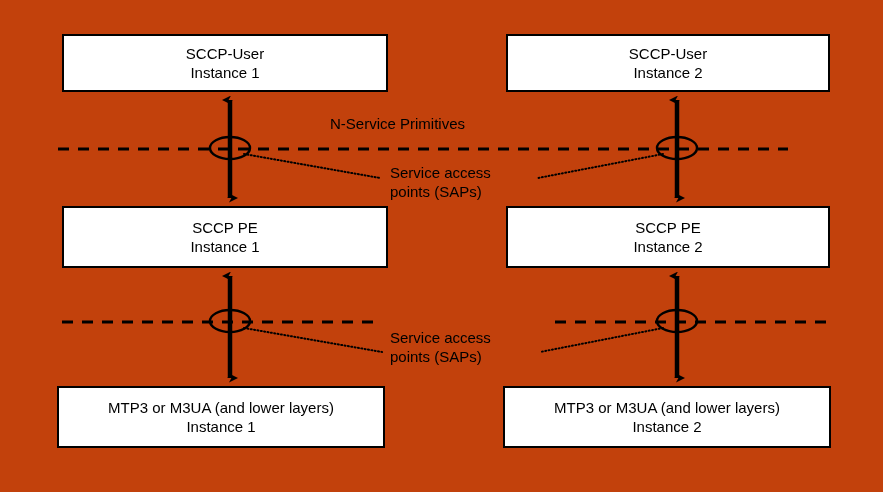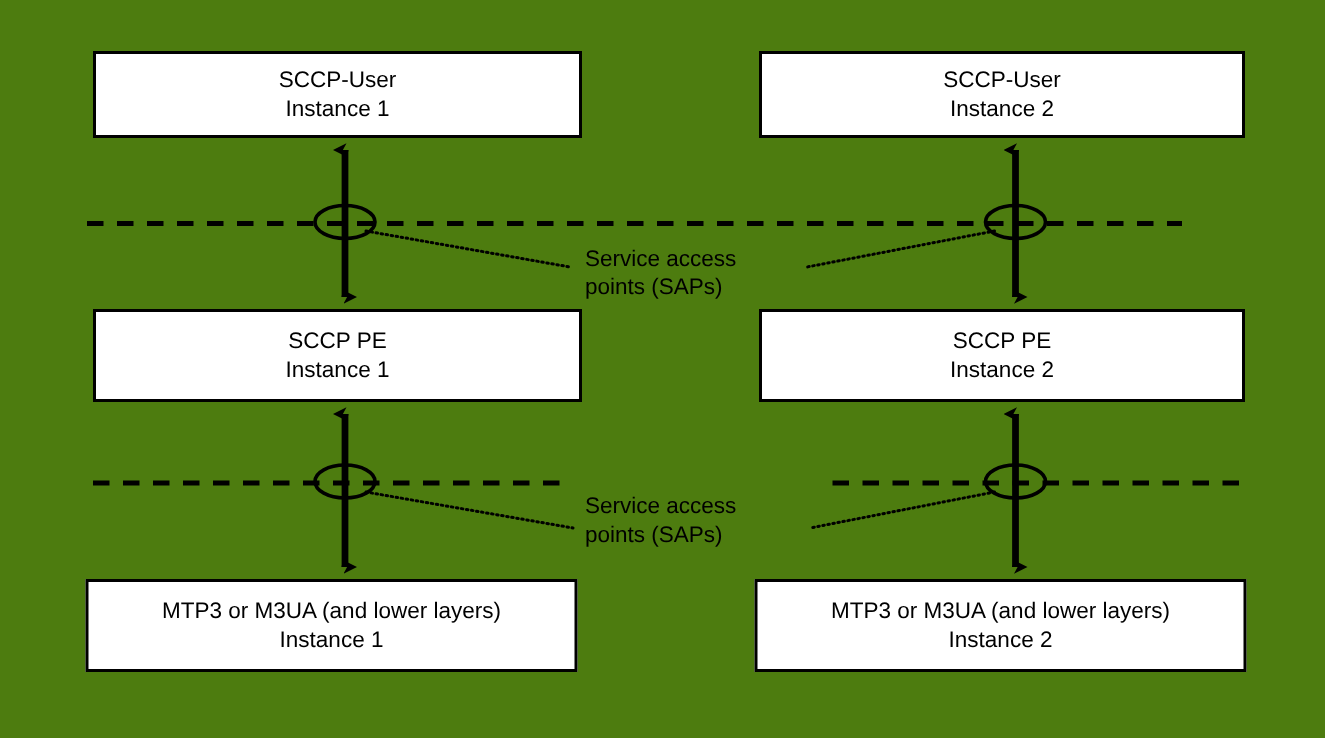--- a/index.html
+++ b/index.html
@@ -8,21 +8,21 @@
     padding: 0;
     background: #ffffff;
   }
   body {
     font-family: "Liberation Sans", sans-serif;
   }
   #diagram-root {
     position: relative;
     width: 883px;
     height: 492px;
-    background: #4d7c0f;
+    background: #c2410c;
     overflow: hidden;
   }
   #diagram-svg {
     position: absolute;
     left: 0;
     top: 0;
     width: 883px;
     height: 492px;
     display: block;
   }
@@ -139,20 +139,21 @@
   <div class="node-box" style="left:57px; top:386px; width:328px; height:62px;">
     <span class="node-line">MTP3 or M3UA (and lower layers)</span>
     <span class="node-line">Instance 1</span>
   </div>
 
   <div class="node-box" style="left:503px; top:386px; width:328px; height:62px;">
     <span class="node-line">MTP3 or M3UA (and lower layers)</span>
     <span class="node-line">Instance 2</span>
   </div>
 
+  <div class="free-label" style="left:330px; top:114px;">N-Service Primitives</div>
 
   <div class="free-label" style="left:390px; top:163px;">Service access
 points (SAPs)</div>
 
 
   <div class="free-label" style="left:390px; top:328px;">Service access
 points (SAPs)</div>
 
 </div>
 

